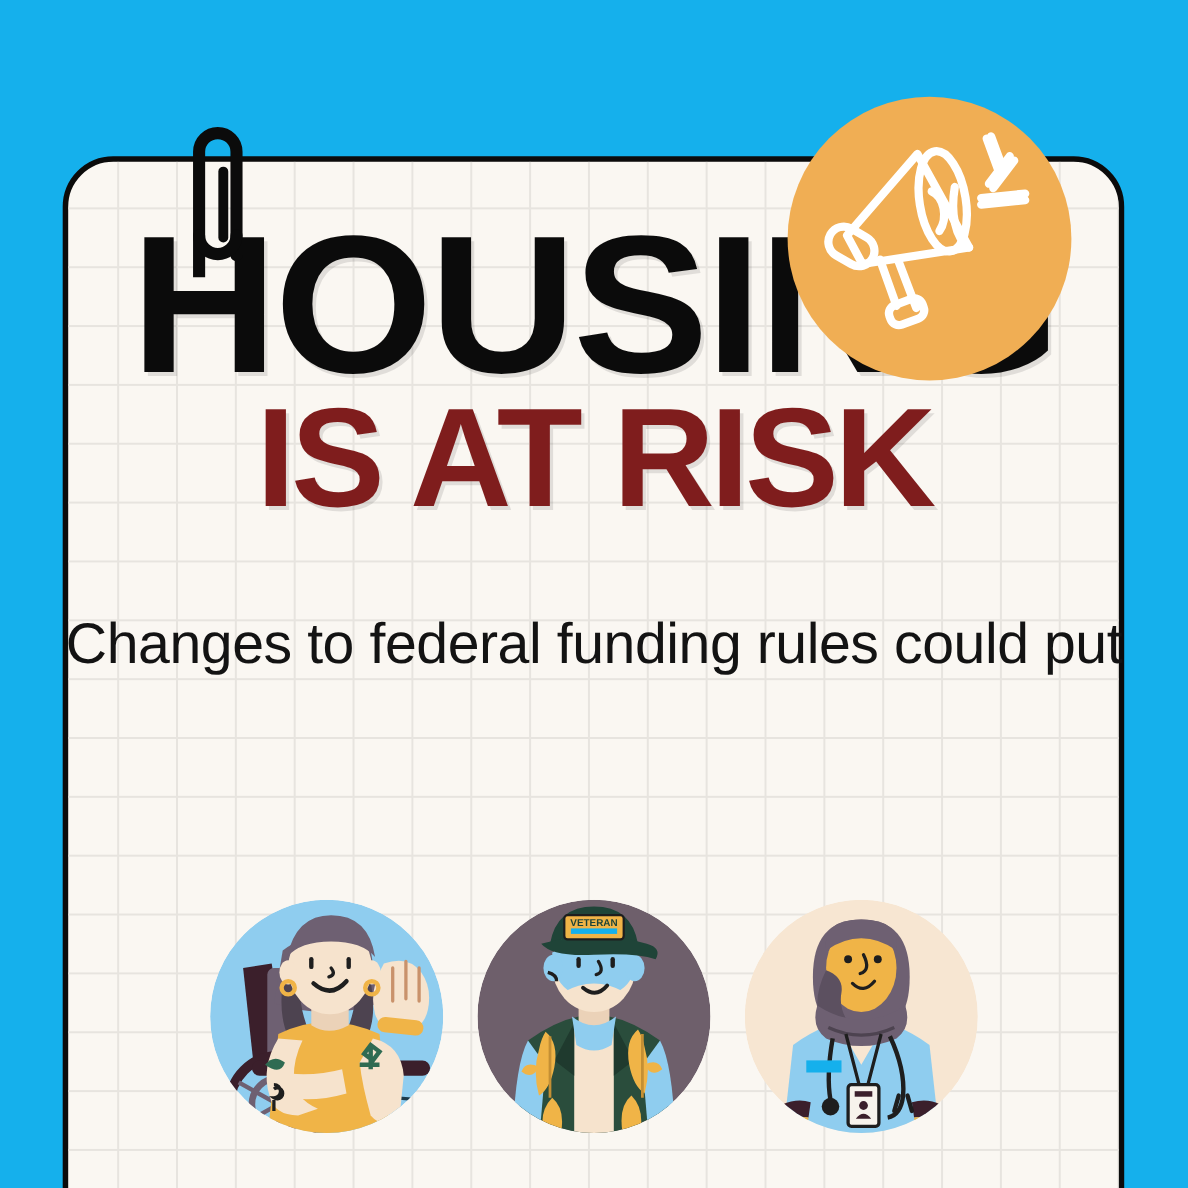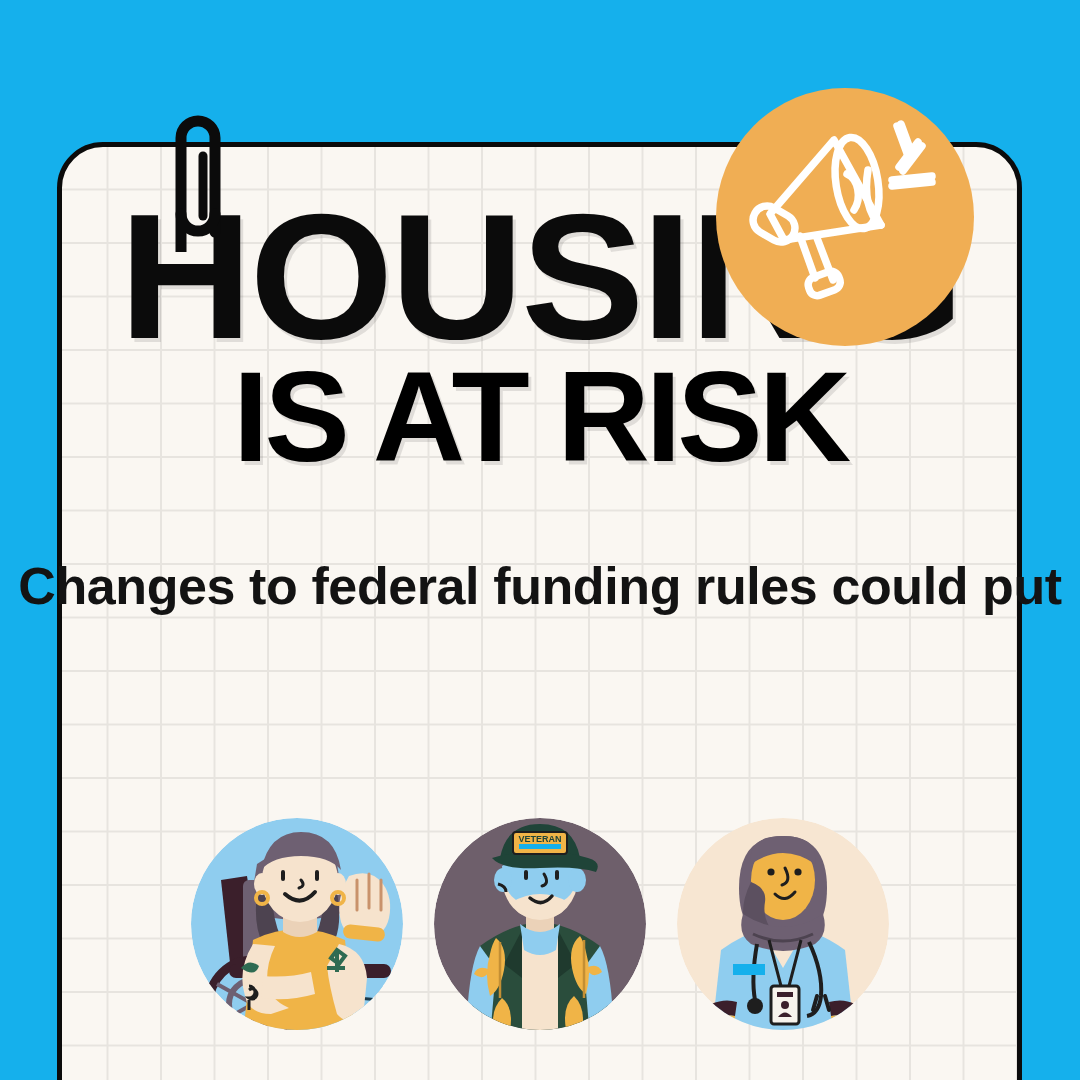--- a/index.html
+++ b/index.html
@@ -66,29 +66,29 @@
     color:#0B0B0B;
     transform:scaleX(1.04);
     text-shadow:3px 4px 0 rgba(0,0,0,0.10);
   }
   #subtitle {
     font-family:"Liberation Sans Narrow","Liberation Sans", sans-serif;
     font-weight:700;
     font-size:128px;
     line-height:0.9;
     letter-spacing:-4px;
-    color:#000000;
+    color:#7f1d1d;
     margin-top:6px;
     transform:scaleX(1.0);
     text-shadow:3px 4px 0 rgba(0,0,0,0.10);
   }
   #body {
     margin-top:78px;
     font-family:"Liberation Sans Narrow","Liberation Sans", sans-serif;
-    font-weight:700;
+    font-weight:400;
     font-size:52px;
     line-height:1.32;
     letter-spacing:-0.4px;
     color:#131313;
   }
 
   
   #avatars {
     position:absolute;
     left:0; right:0; top:818px;

